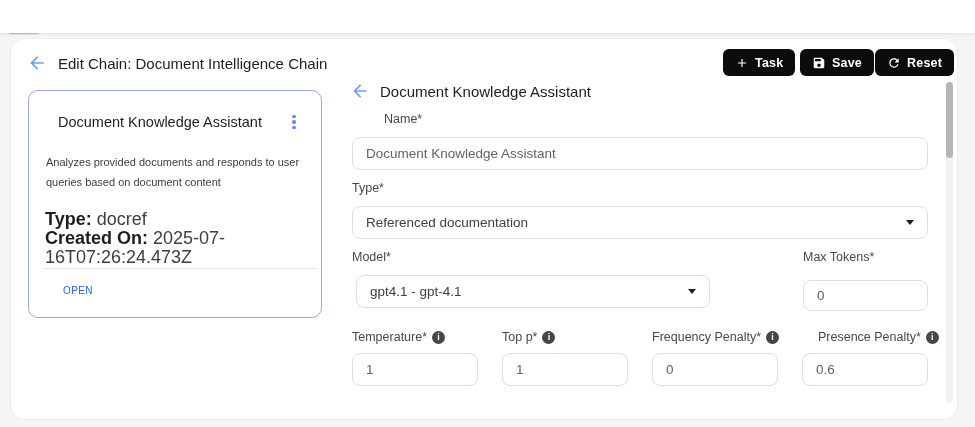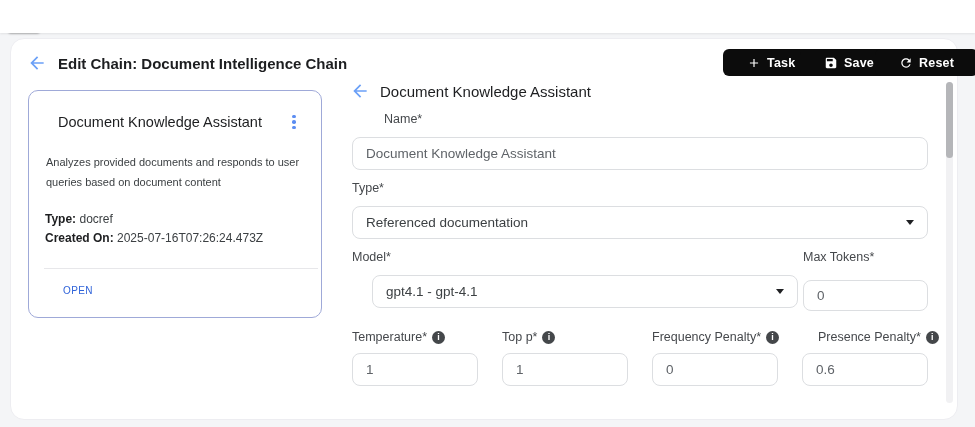--- a/index.html
+++ b/index.html
@@ -40,41 +40,41 @@
 
   
   .page-card {
     left:10px; top:38px; width:948px; height:382px;
     background:#ffffff; border:1px solid #ededf1; border-radius:14px;
   }
 
   
   .back-btn { background:none; border:none; cursor:pointer; width:20px; height:20px; color:var(--arrow_blue); padding:0; }
   .back-btn svg { width:20px; height:20px; }
-  .page-title { left:58px; top:55px; font-size:15px; font-weight:700; color:#1d1e20; }
+  .page-title { left:58px; top:55px; font-size:15px; font-weight:400; color:#1d1e20; }
   .btn-dark {
     top:49px; height:27px;
     background:var(--button_black); color:#fff;
     border:none; border-radius:6px;
     font-family:inherit; font-size:12.5px; font-weight:700; letter-spacing:.2px;
-    display:inline-flex; align-items:center; gap:6px; padding:0 24px; cursor:pointer;
+    display:inline-flex; align-items:center; gap:6px; padding:0 12px; cursor:pointer;
   }
   .btn-dark svg { width:14px; height:14px; }
 
   
   .agent-card {
     left:28px; top:90px; width:294px; height:228px;
     background:#fff; border:1px solid var(--card_border); border-radius:10px;
   }
   .agent-card-title { left:29px; top:23px; font-size:14.5px; font-weight:500; color:#1d1e20; width:230px; }
   .kebab { left:252px; top:18px; width:26px; height:26px; background:none; border:none; cursor:pointer;
            display:flex; flex-direction:column; align-items:center; justify-content:center; gap:2px; }
   .kebab i { width:3.5px; height:3.5px; border-radius:50%; background:#5c8df2; }
   .agent-desc { left:17px; top:61px; width:266px; font-size:11px; line-height:20px; color:#3c4043; }
-  .agent-meta { left:16px; top:119px; width:272px; font-size:12px; line-height:19.2px; color:#3c4043; }
+  .agent-meta { left:16px; top:119px; width:272px; font-size:18px; line-height:19.2px; color:#3c4043; }
   .agent-meta b { color:#1d1e20; font-weight:700; }
   .card-divider { left:15px; top:177px; width:274px; height:1px; background:#e7e7ea; }
   .open-link { left:34px; top:194px; background:none; border:none; cursor:pointer;
                font-family:inherit; font-size:10px; font-weight:500; letter-spacing:.4px; color:var(--link_blue); }
 
   
   .form-title { left:380px; top:83px; font-size:15px; font-weight:500; color:#1d1e20; }
   .field-label { font-size:12.5px; color:#45484c; display:inline-flex; align-items:center; gap:5px; }
   .text-input, .select {
     height:33px; background:#fff;
@@ -200,21 +200,21 @@
 <label class="abs field-label" style="left:352px; top:112px;margin-left:32px;">Name*</label>
 <input class="abs text-input" style="left: 352px; top: 137px; width: 576px;" value="Document Knowledge Assistant">
 
 <label class="abs field-label" style="left:352px; top:181px;">Type*</label>
 <div class="abs select" style="left:352px; top:206px; width:576px;">
   <span>Referenced documentation</span>
   <span class="caret"></span>
 </div>
 
 <label class="abs field-label" style="left:352px; top:250px;">Model*</label>
-<div class="abs select" style="left:372px; top:275px; width:426px;gap:39px;">
+<div class="abs select" style="left:356px; top:275px; width:354px;gap:39px;">
   <span>gpt4.1 - gpt-4.1</span>
   <span class="caret"></span>
 </div>
 
 <label class="abs field-label" style="left:803px; top:250px;">Max Tokens*</label>
 <input class="abs text-input" style="left: 803px; top: 280px; width: 125px; height: 31px;" value="0">
 
 <label class="abs field-label" style="left:352px; top:330px;">
   <span>Temperature*</span>
   <i class="info-badge">

